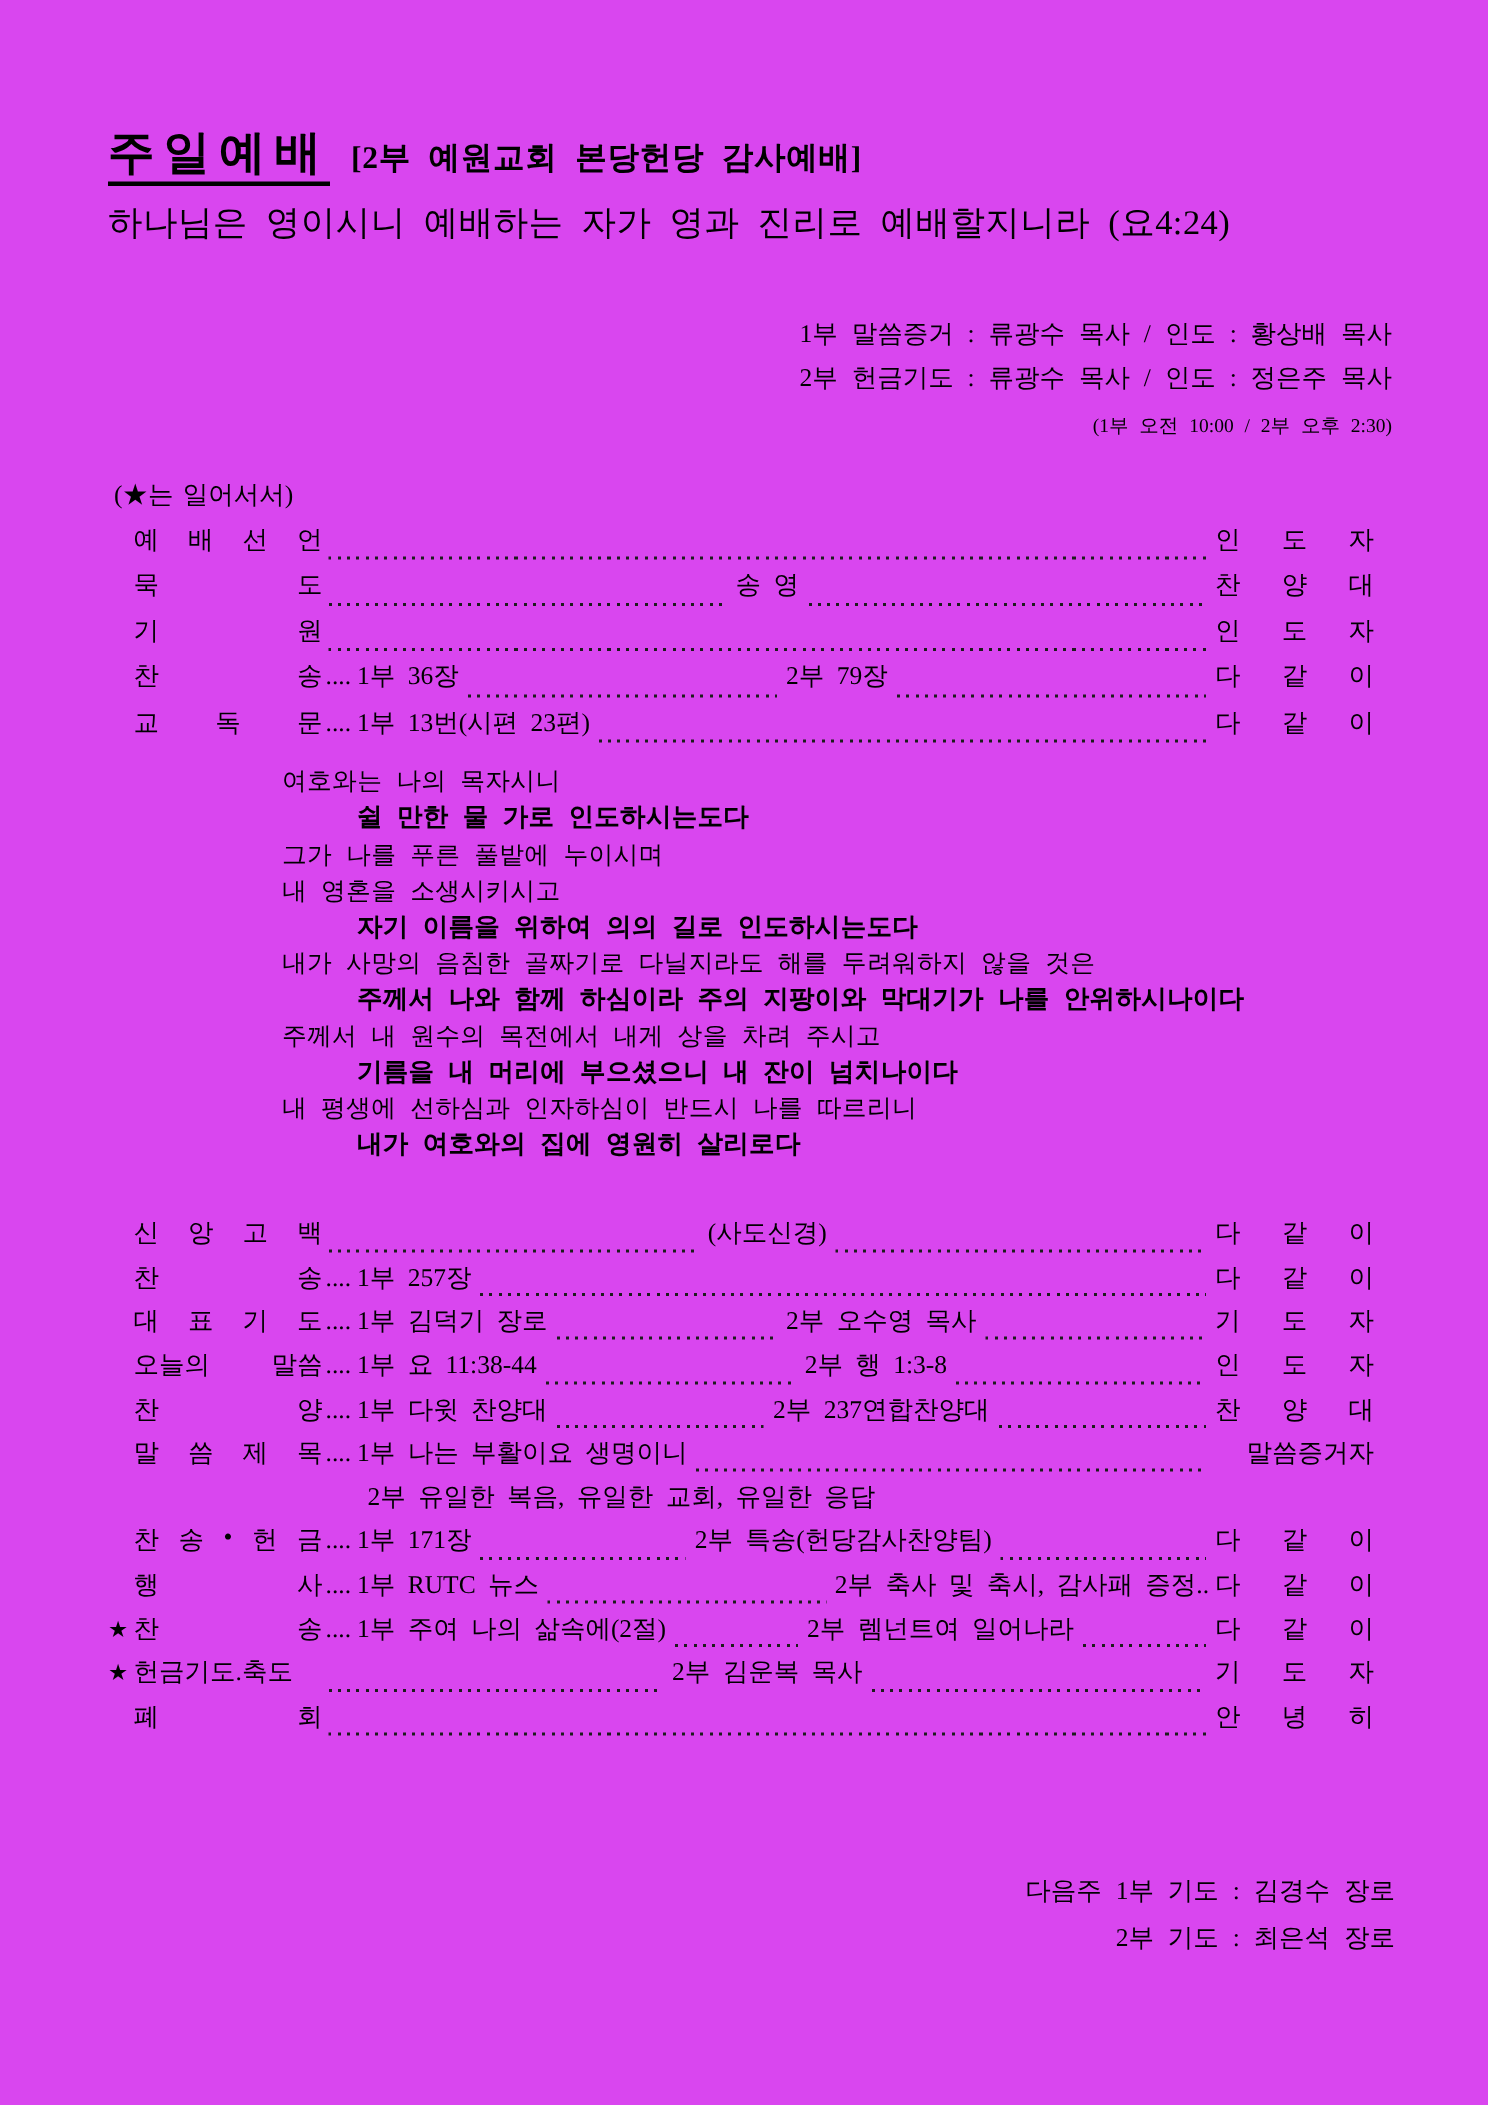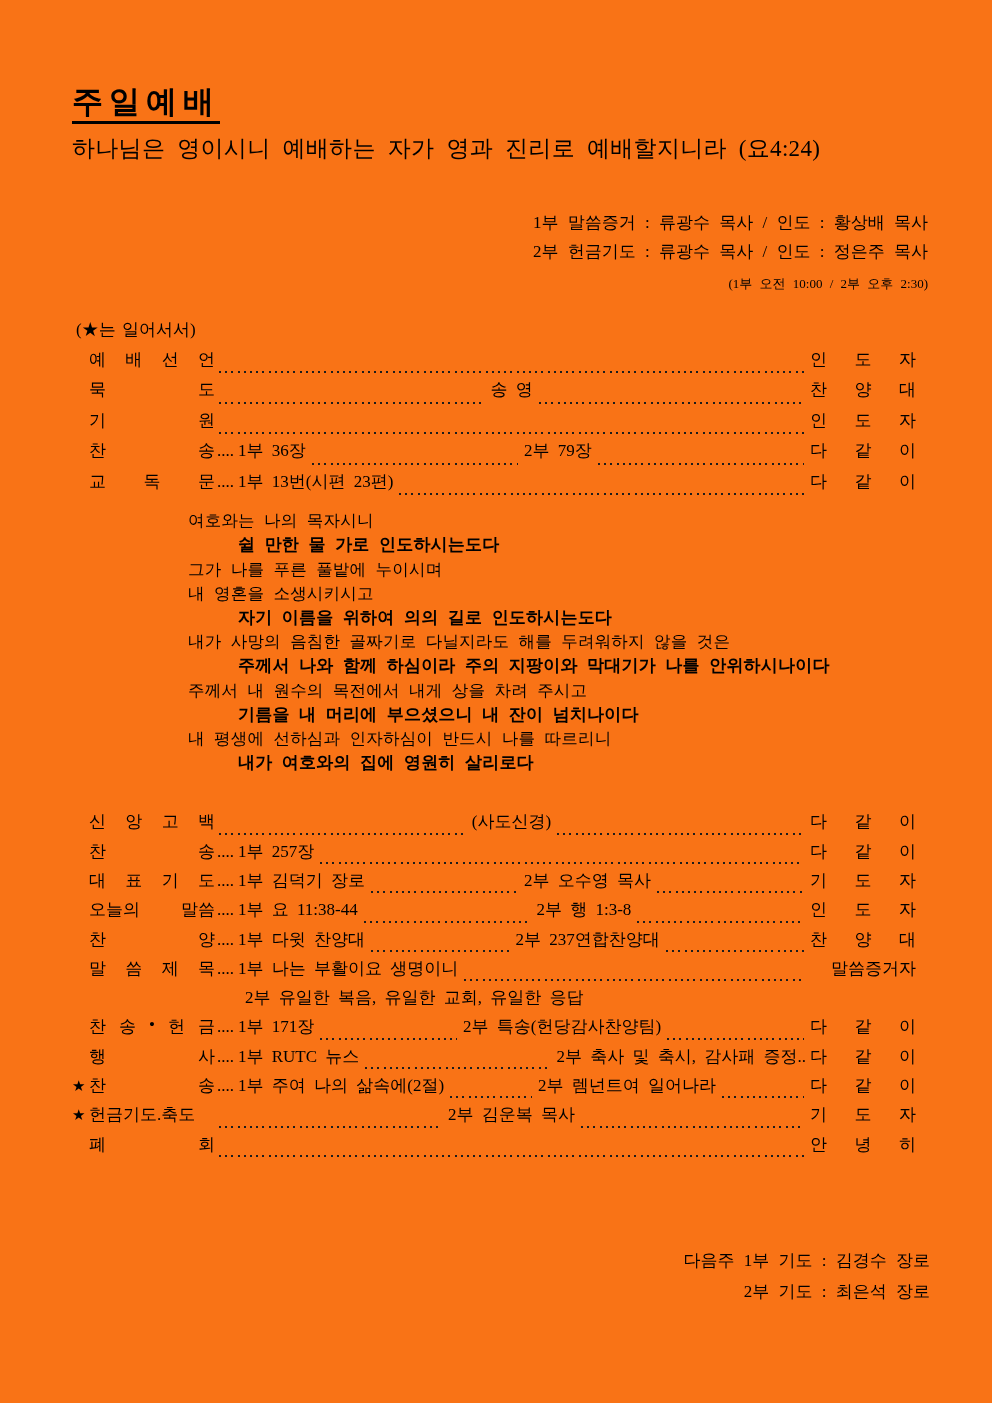--- a/index.html
+++ b/index.html
@@ -1,19 +1,19 @@
 <!DOCTYPE html>
 <html><head>
 <meta charset="utf-8">
 <style>
   html,body { margin:0; padding:0; background:#ffffff; }
   .page {
     position:relative;
     width:992px; height:1403px;
-    background:#f97316; color:#000;
+    background:#d946ef; color:#000;
     font-family:"Liberation Serif","DejaVu Serif",serif;
     overflow:hidden;
     box-sizing:border-box;
   }
   
   .header { padding:84px 64px 0 72px; }
   .title-line { display:flex; align-items:baseline; gap:14px; }
   .doc-title {
     font-size:31px; font-weight:bold; letter-spacing:6px;
     border-bottom:3px solid #000; padding-bottom:1px; line-height:1.15;
@@ -56,20 +56,21 @@
             font-size:17px; line-height:31px; word-spacing:5px; }
 </style>
 </head>
 <body>
 
 <div class="page">
 
   <div class="header">
     <div class="title-line">
       <span class="doc-title">주일예배</span>
+      <span class="doc-title-note">[2부 예원교회 본당헌당 감사예배]</span>
     </div>
     <div class="doc-subtitle">하나님은 영이시니 예배하는 자가 영과 진리로 예배할지니라 (요4:24)</div>
   </div>
 
   <div class="service-info">
     <div>1부 말씀증거 : 류광수 목사 / 인도 : 황상배 목사</div>
     <div>2부 헌금기도 : 류광수 목사 / 인도 : 정은주 목사</div>
     <div class="service-times">(1부 오전 10:00 / 2부 오후 2:30)</div>
   </div>
 

